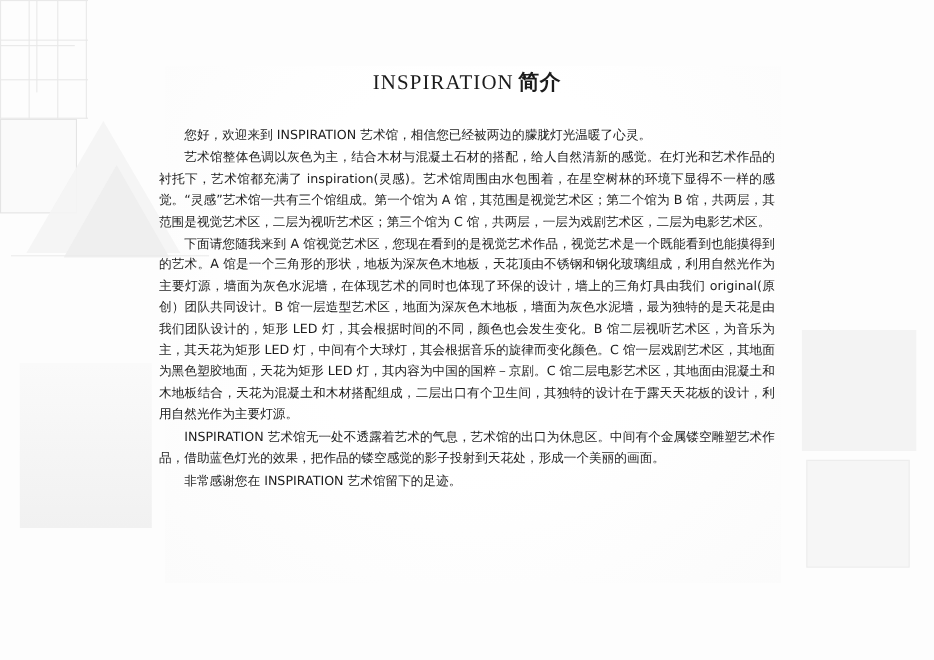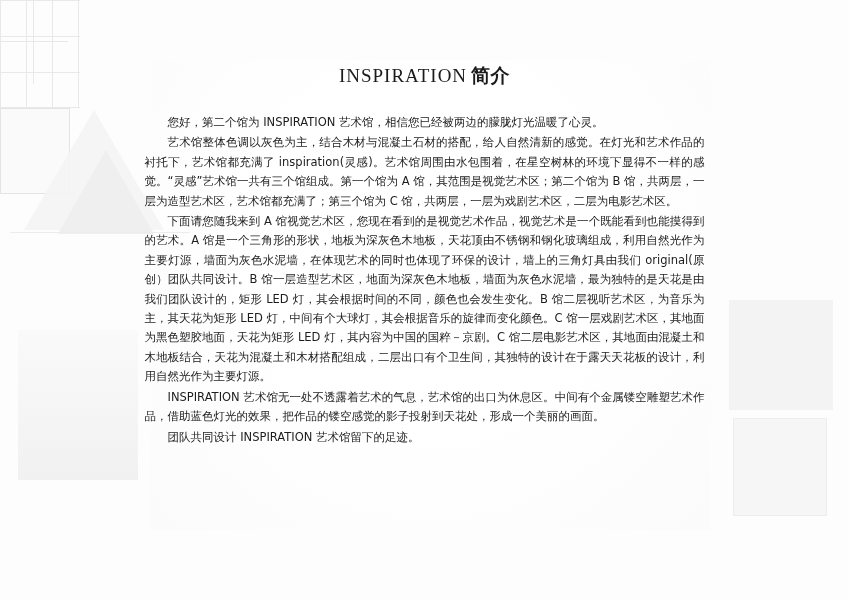--- a/index.html
+++ b/index.html
@@ -182,21 +182,21 @@
     </div>
   </div>
 
   <div class="content">
 
     <div class="doc-title">
       <span class="title-en">INSPIRATION</span><span class="title-cn">简介</span>
     </div>
 
     <div class="doc-body">
-      <p>您好，第二个馆为 INSPIRATION 艺术馆，相信您已经被两边的朦胧灯光温暖了心灵。</p>
-      <p>艺术馆整体色调以灰色为主，结合木材与混凝土石材的搭配，给人自然清新的感觉。在灯光和艺术作品的衬托下，艺术馆都充满了 inspiration(灵感)。艺术馆周围由水包围着，在星空树林的环境下显得不一样的感觉。“灵感”艺术馆一共有三个馆组成。第一个馆为 A 馆，其范围是视觉艺术区；第二个馆为 B 馆，共两层，一层为造型艺术区，艺术馆都充满了；第三个馆为 C 馆，共两层，一层为戏剧艺术区，二层为电影艺术区。</p>
+      <p>您好，欢迎来到 INSPIRATION 艺术馆，相信您已经被两边的朦胧灯光温暖了心灵。</p>
+      <p>艺术馆整体色调以灰色为主，结合木材与混凝土石材的搭配，给人自然清新的感觉。在灯光和艺术作品的衬托下，艺术馆都充满了 inspiration(灵感)。艺术馆周围由水包围着，在星空树林的环境下显得不一样的感觉。“灵感”艺术馆一共有三个馆组成。第一个馆为 A 馆，其范围是视觉艺术区；第二个馆为 B 馆，共两层，其范围是视觉艺术区，二层为视听艺术区；第三个馆为 C 馆，共两层，一层为戏剧艺术区，二层为电影艺术区。</p>
       <p>下面请您随我来到 A 馆视觉艺术区，您现在看到的是视觉艺术作品，视觉艺术是一个既能看到也能摸得到的艺术。A 馆是一个三角形的形状，地板为深灰色木地板，天花顶由不锈钢和钢化玻璃组成，利用自然光作为主要灯源，墙面为灰色水泥墙，在体现艺术的同时也体现了环保的设计，墙上的三角灯具由我们 original(原创）团队共同设计。B 馆一层造型艺术区，地面为深灰色木地板，墙面为灰色水泥墙，最为独特的是天花是由我们团队设计的，矩形 LED 灯，其会根据时间的不同，颜色也会发生变化。B 馆二层视听艺术区，为音乐为主，其天花为矩形 LED 灯，中间有个大球灯，其会根据音乐的旋律而变化颜色。C 馆一层戏剧艺术区，其地面为黑色塑胶地面，天花为矩形 LED 灯，其内容为中国的国粹－京剧。C 馆二层电影艺术区，其地面由混凝土和木地板结合，天花为混凝土和木材搭配组成，二层出口有个卫生间，其独特的设计在于露天天花板的设计，利用自然光作为主要灯源。</p>
       <p>INSPIRATION 艺术馆无一处不透露着艺术的气息，艺术馆的出口为休息区。中间有个金属镂空雕塑艺术作品，借助蓝色灯光的效果，把作品的镂空感觉的影子投射到天花处，形成一个美丽的画面。</p>
-      <p>团队共同设计 INSPIRATION 艺术馆留下的足迹。</p>
+      <p>非常感谢您在 INSPIRATION 艺术馆留下的足迹。</p>
     </div>
 
   </div>
 </div>
 
 </body></html>

